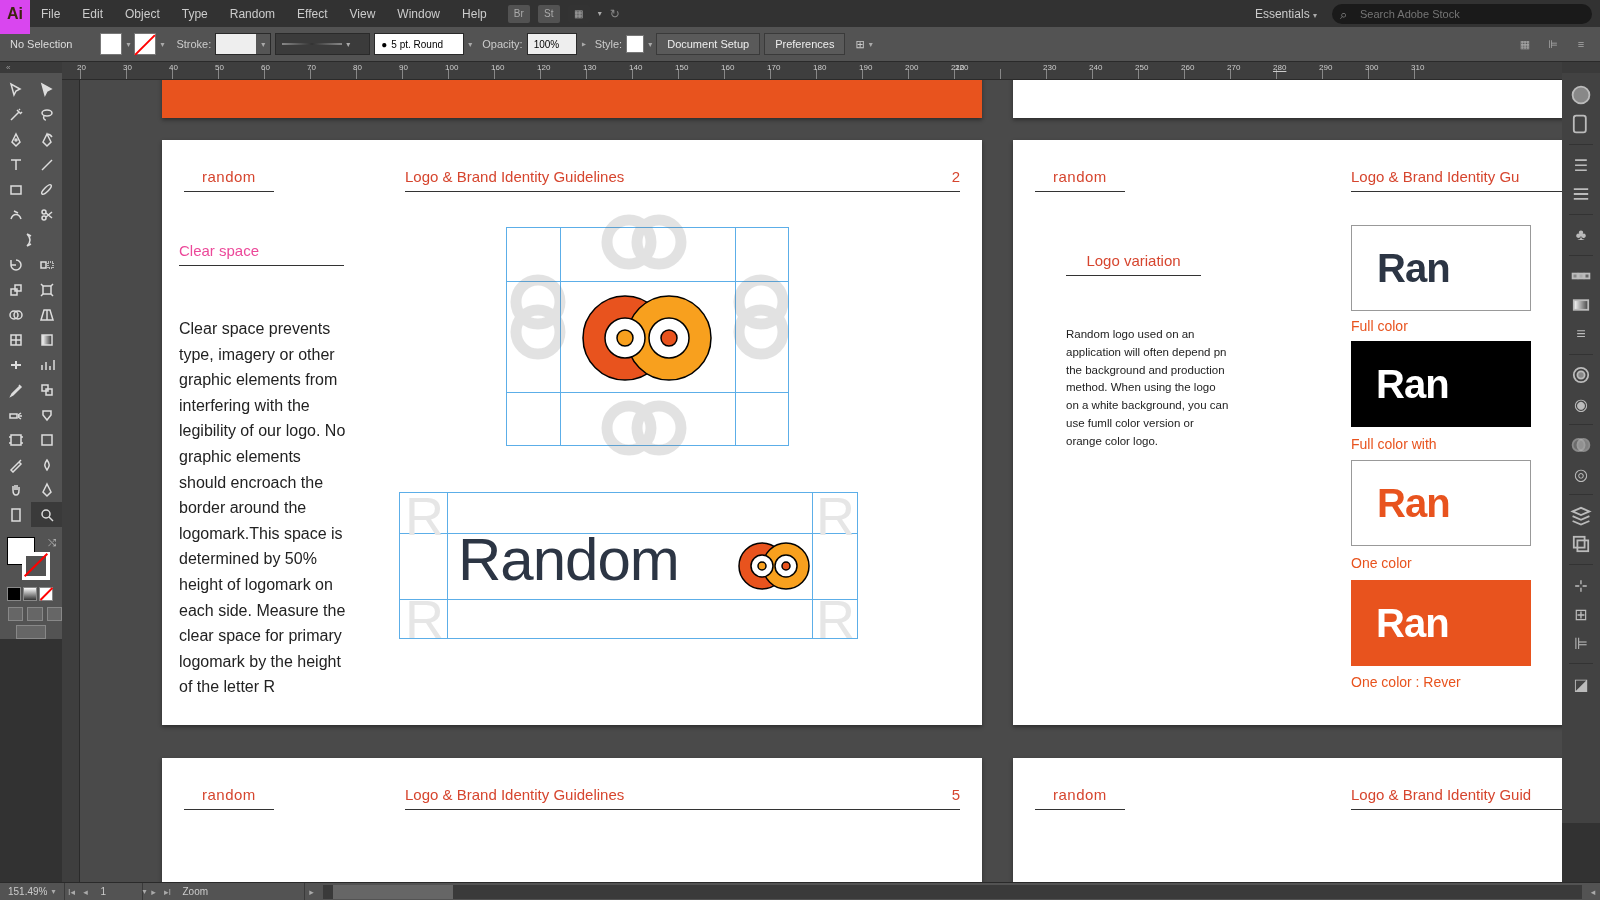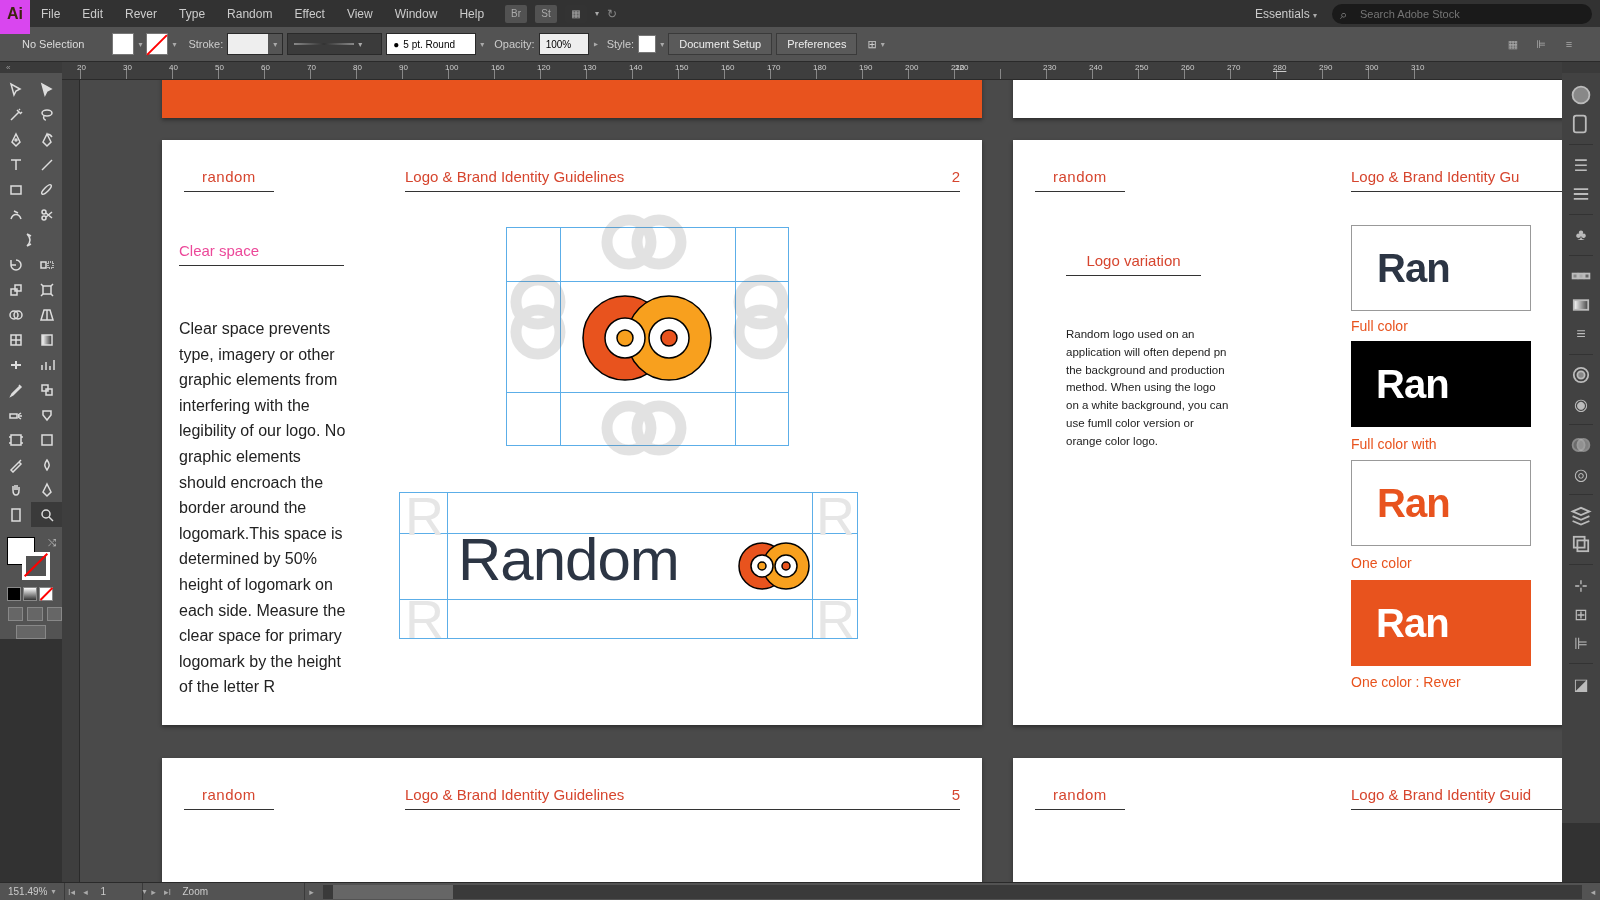--- a/index.html
+++ b/index.html
@@ -11,21 +11,21 @@
 .menu-item { padding: 0 11px; cursor: pointer; }
 .menu-icons { display: flex; gap: 8px; margin-left: 10px; align-items: center; }
 .menu-icon-box { width: 22px; height: 18px; background: #525252; border-radius: 2px; display: flex; align-items: center; justify-content: center; font-size: 10px; color: #aaa; }
 .menubar-right { margin-left: auto; display: flex; align-items: center; gap: 15px; padding-right: 8px; }
 .workspace-label { font-size: 12px; color: #ccc; cursor: pointer; text-align: right; }
 .search-box { background: #1a1a1a; border-radius: 12px; padding: 3px 12px 3px 28px; width: 260px; height: 20px; position: relative; }
 .search-box input { background: none; border: none; color: #888; font-size: 11px; width: 100%; outline: none; }
 .search-box::before { content: "⌕"; position: absolute; left: 8px; color: #888; font-size: 13px; }
 
 
-.controlbar { height: 35px; background: #535353; display: flex; align-items: center; color: #ccc; font-size: 11px; padding: 0 22px; border-bottom: 1px solid #2a2a2a; gap: 4px; }
+.controlbar { height: 35px; background: #535353; display: flex; align-items: center; color: #ccc; font-size: 11px; padding: 0 10px; border-bottom: 1px solid #2a2a2a; gap: 4px; }
 .ctrl-label { color: #ddd; }
 .swatch { width: 22px; height: 22px; border: 1px solid #777; background: #fff; display: inline-block; }
 .swatch-red-slash { width: 22px; height: 22px; background: #fff; position: relative; border: 1px solid #777; }
 .swatch-red-slash::after { content: ""; position: absolute; width: 140%; height: 2px; background: red; transform: rotate(-45deg); top: 50%; left: -20%; }
 .ctrl-drop { background: #3b3b3b; border: 1px solid #2a2a2a; height: 22px; display: flex; align-items: center; padding: 0 6px; gap: 4px; }
 .ctrl-drop.wide { width: 95px; }
 .stroke-select { width: 56px; height: 22px; display: flex; border: 1px solid #2a2a2a; }
 .ctrl-button { background: #5a5a5a; border: 1px solid #3a3a3a; height: 22px; padding: 0 10px; display: flex; align-items: center; cursor: pointer; font-size: 11px; color: #eee; }
 .chevron { font-size: 8px; color: #aaa; cursor: pointer; }
 .ctrl-right { margin-left: auto; display: flex; gap: 10px; align-items: center; }
@@ -123,21 +123,21 @@
 
 svg { stroke: currentColor; fill: none; stroke-width: 1.5; }
 </style>
 </head>
 <body>
 
 <div class="menubar">
   <div class="ai-logo">Ai</div>
   <div class="menu-item">File</div>
   <div class="menu-item">Edit</div>
-  <div class="menu-item">Rever</div>
+  <div class="menu-item">Object</div>
   <div class="menu-item">Type</div>
   <div class="menu-item">Random</div>
   <div class="menu-item">Effect</div>
   <div class="menu-item">View</div>
   <div class="menu-item">Window</div>
   <div class="menu-item">Help</div>
   <div class="menu-icons">
     <div class="menu-icon-box">Br</div>
     <div class="menu-icon-box">St</div>
     <div class="menu-icon-box" style="background:#333">▦</div>

